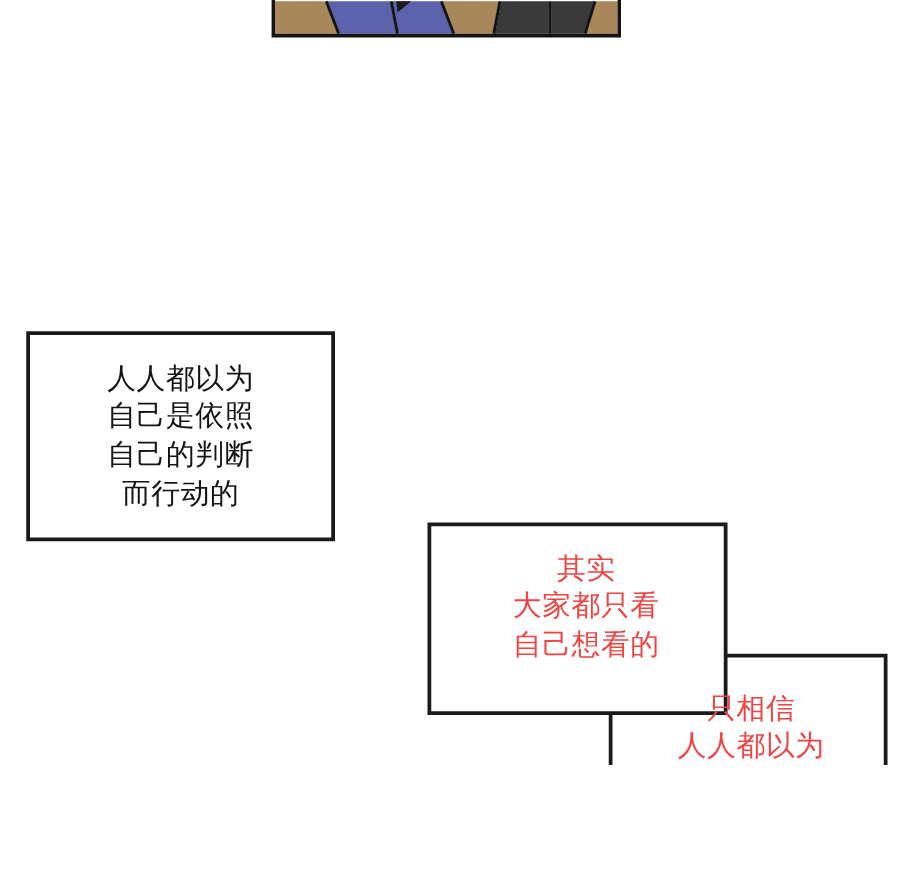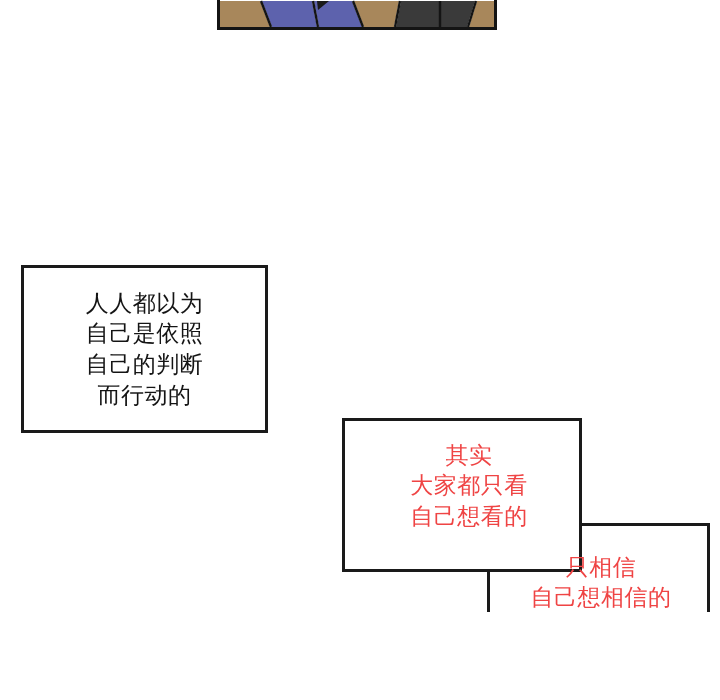--- a/index.html
+++ b/index.html
@@ -163,16 +163,16 @@
       <rect x="6" y="6" width="236" height="150" fill="#ffffff"></rect>
 
       <rect x="5.5" y="5.5" width="237" height="151" fill="none" stroke="#1a1a1a" stroke-width="3"></rect>
     </svg>
 
     <div class="cluster-text" id="caption-text-2">其实
 大家都只看
 自己想看的</div>
 
     <div class="cluster-text" id="caption-text-3">只相信
-自己想相信的</div>
+人人都以为</div>
   </div>
 
 </div>
 
 </body></html>

